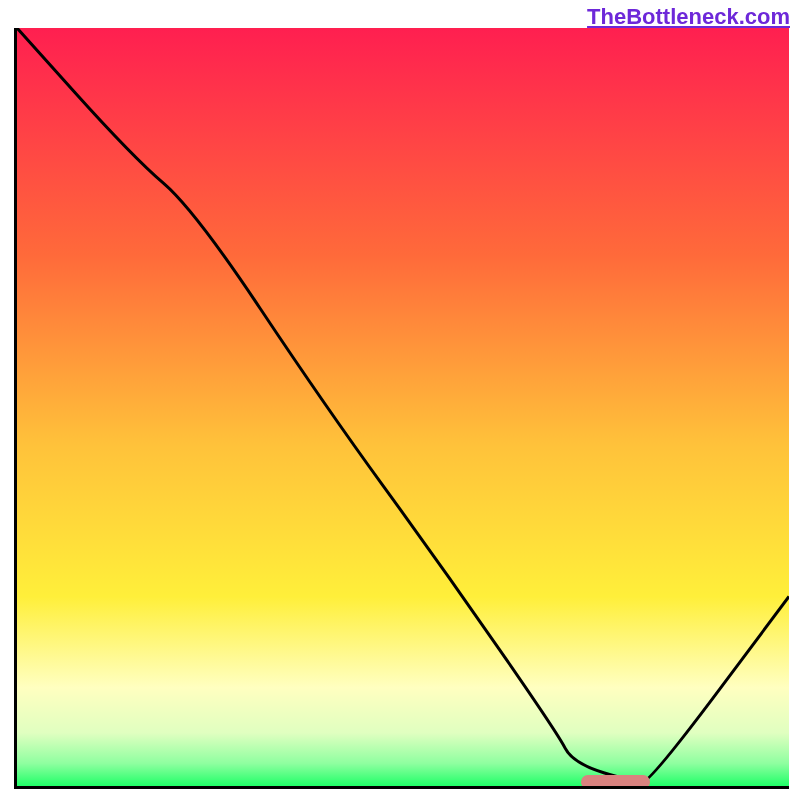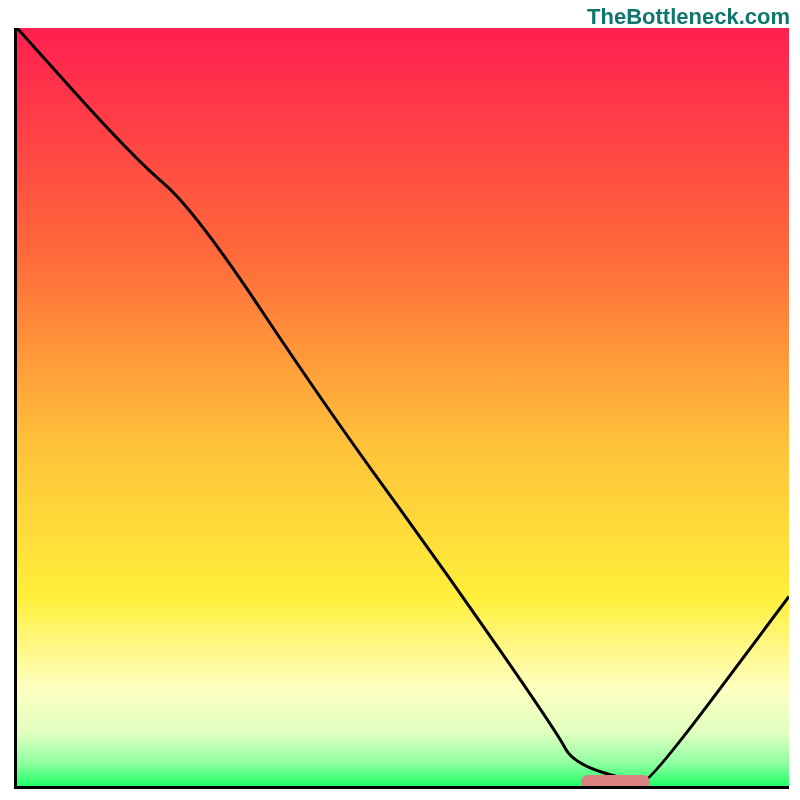--- a/index.html
+++ b/index.html
@@ -14,22 +14,23 @@
     position: relative;
     width: 800px;
     height: 800px;
   }
   .watermark {
     position: absolute;
     top: 4px;
     right: 10px;
     font-size: 22px;
     font-weight: bold;
-    color: #0f766e;
+    color: #6d28d9;
     z-index: 10;
+    text-decoration: underline;
   }
   .plot-area {
     position: absolute;
     left: 14px;
     top: 28px;
     width: 772px;
     height: 758px;
     border-left: 3px solid #000;
     border-bottom: 3px solid #000;
     overflow: hidden;

